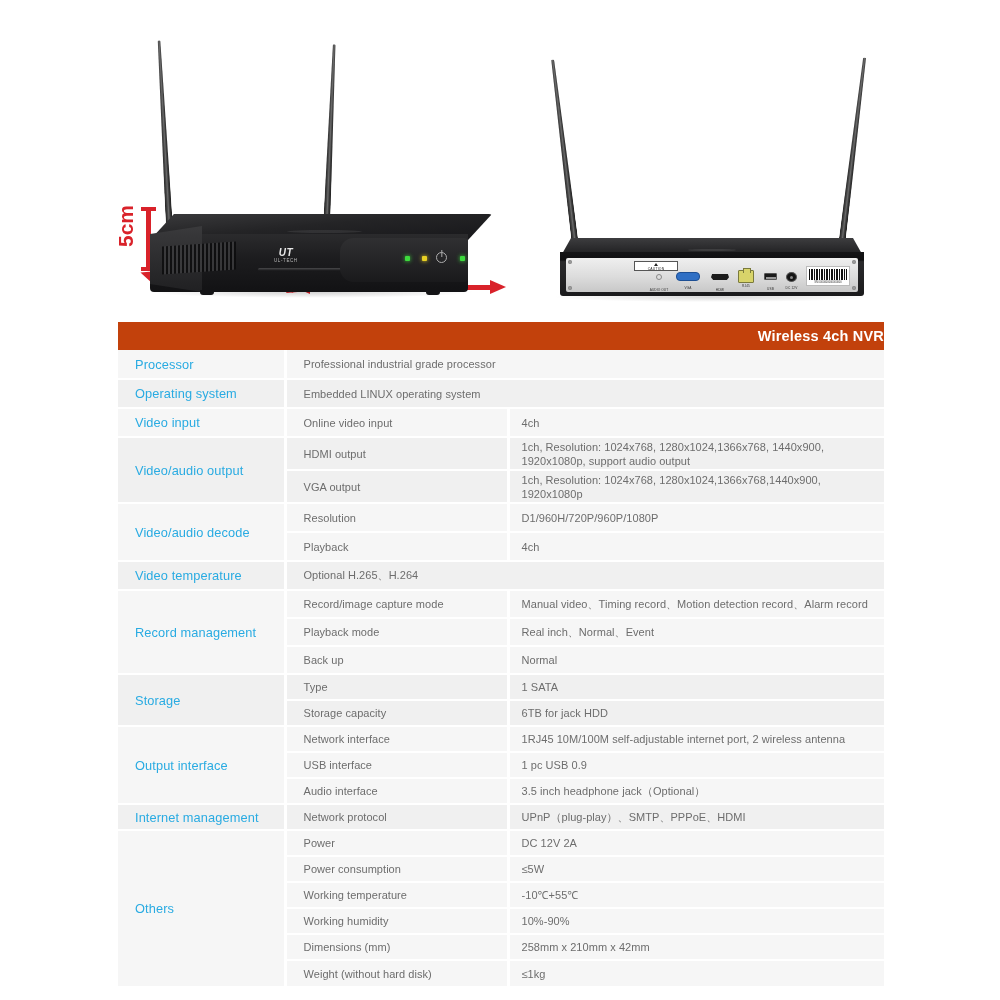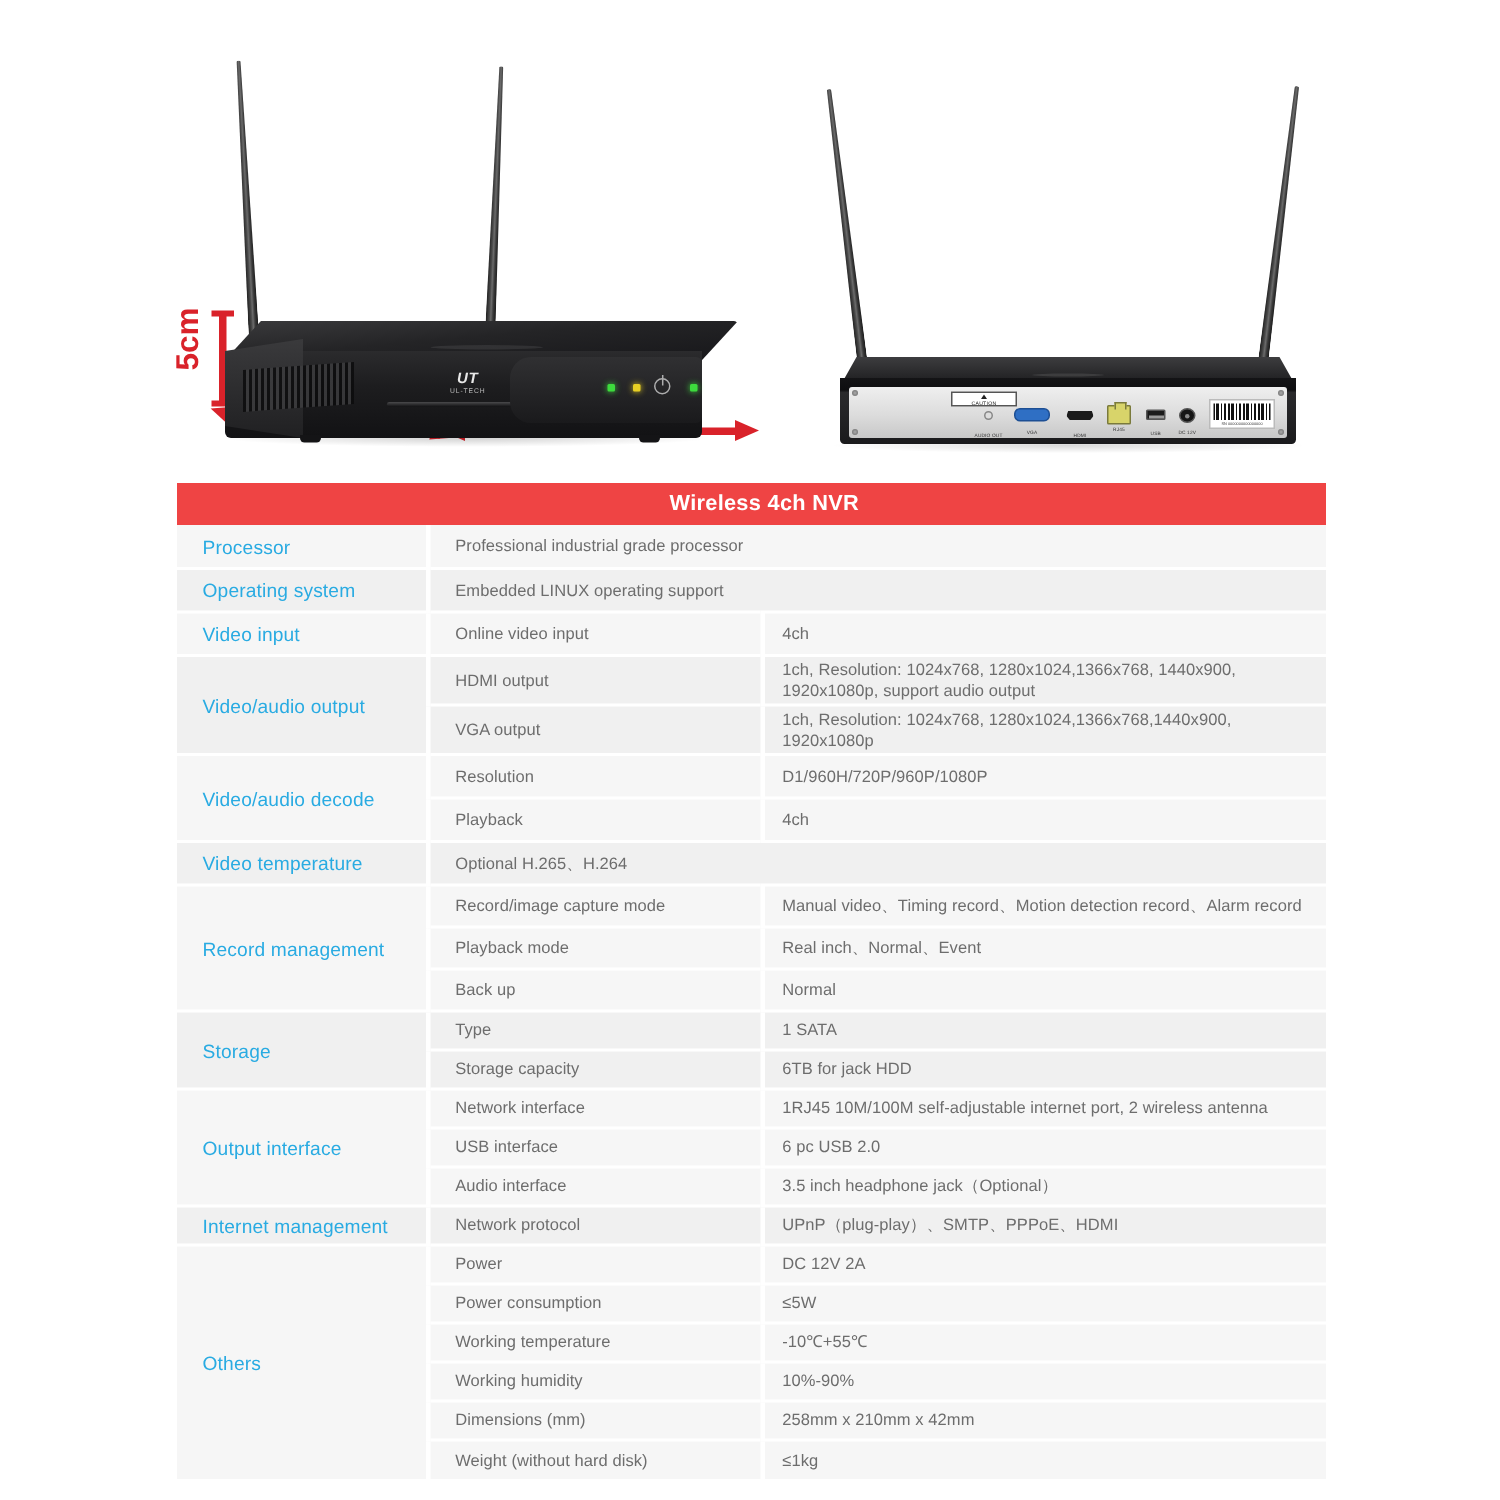--- a/index.html
+++ b/index.html
@@ -70,21 +70,21 @@
   .led.y  { left:282px; background:#e8d024; box-shadow:0 0 4px #e8d024; }
   .led.g2 { left:320px; background:#3ddb3d; box-shadow:0 0 4px #3ddb3d; }
   .pwr-sym {
     position:absolute; left:296px; top:224px; width:11px; height:11px;
     border:1.4px solid #cfcfcf; border-radius:50%; opacity:.8;
   }
   .pwr-sym:before {
     content:""; position:absolute; left:50%; top:-3px; width:1.4px; height:7px;
     background:#cfcfcf; transform:translateX(-50%);
   }
-  .logo-badge { position:absolute; left:160px; top:220px; text-align:center; }
+  .logo-badge { position:absolute; left:134px; top:220px; text-align:center; }
   .logo-badge .lg1 {
     font-size:10px; font-weight:bold; font-style:italic; color:#e8e8e8;
     letter-spacing:.5px; line-height:10px;
   }
   .logo-badge .lg2 {
     font-size:4.5px; color:#b9b9b9; letter-spacing:.6px; line-height:6px;
   }
   .seam {
     position:absolute; left:118px; top:240px; width:175px; height:3px;
     background: linear-gradient(180deg,#4a4a4c,#141416); border-radius:2px;
@@ -215,23 +215,23 @@
   }
 
   
   .spec-table {
     position:absolute; left:118px; top:322px; width:766px;
     border-collapse: collapse; table-layout: fixed;
   }
   .spec-table td, .spec-table th { padding:0; }
 
   .tbl-head {
-    background:#ef4444; color:#ffffff;
+    background:#c2410c; color:#ffffff;
     font-size:14.5px; font-weight:bold; letter-spacing:.2px;
-    height:28px; padding-left:17px !important; text-align:center;
+    height:28px; padding-left:17px !important; text-align:right;
   }
 
   .cat-cell {
     color:#29abe2; font-size:12.8px; padding-left:17px !important;
     vertical-align: middle; letter-spacing:.1px;
   }
   .sub-cell {
     color:#6d6d6d; font-size:11px; padding-left:17px !important;
     vertical-align: middle; letter-spacing:.05px;
   }
@@ -352,21 +352,21 @@
     </thead>
     <tbody>
 
       <tr class="rowB r29">
         <td class="cat-cell">Processor</td>
         <td class="sub-cell sep-v" colspan="2">Professional industrial grade processor</td>
       </tr>
 
       <tr class="rowA r29 sep-h">
         <td class="cat-cell">Operating system</td>
-        <td class="sub-cell sep-v" colspan="2">Embedded LINUX operating support</td>
+        <td class="sub-cell sep-v" colspan="2">Embedded LINUX operating system</td>
       </tr>
 
       <tr class="rowB r29 sep-h">
         <td class="cat-cell">Video input</td>
         <td class="sub-cell sep-v">Online video input</td>
         <td class="val-cell sep-v">4ch</td>
       </tr>
 
       <tr class="rowA r33 sep-h">
         <td class="cat-cell" rowspan="2">Video/audio output</td>
@@ -419,21 +419,21 @@
         <td class="val-cell sep-v">6TB for jack HDD</td>
       </tr>
 
       <tr class="rowB r26 sep-h">
         <td class="cat-cell" rowspan="3">Output interface</td>
         <td class="sub-cell sep-v">Network interface</td>
         <td class="val-cell sep-v">1RJ45 10M/100M self-adjustable internet port, 2 wireless antenna</td>
       </tr>
       <tr class="rowB r26 sep-h">
         <td class="sub-cell sep-v">USB interface</td>
-        <td class="val-cell sep-v">6 pc USB 2.0</td>
+        <td class="val-cell sep-v">1 pc USB 0.9</td>
       </tr>
       <tr class="rowB r26 sep-h">
         <td class="sub-cell sep-v">Audio interface</td>
         <td class="val-cell sep-v">3.5 inch headphone jack（Optional）</td>
       </tr>
 
       <tr class="rowA r26 sep-h">
         <td class="cat-cell">Internet management</td>
         <td class="sub-cell sep-v">Network protocol</td>
         <td class="val-cell sep-v">UPnP（plug-play）、SMTP、PPPoE、HDMI</td>

